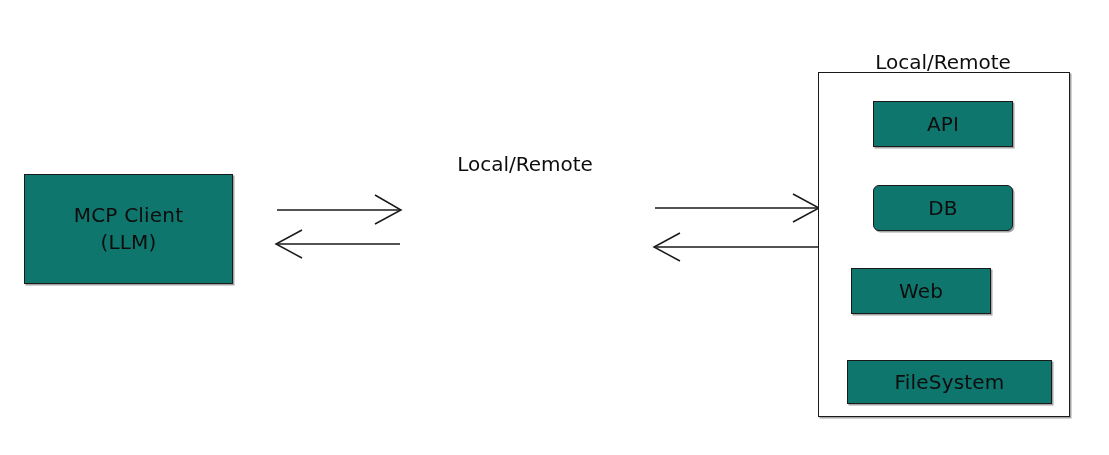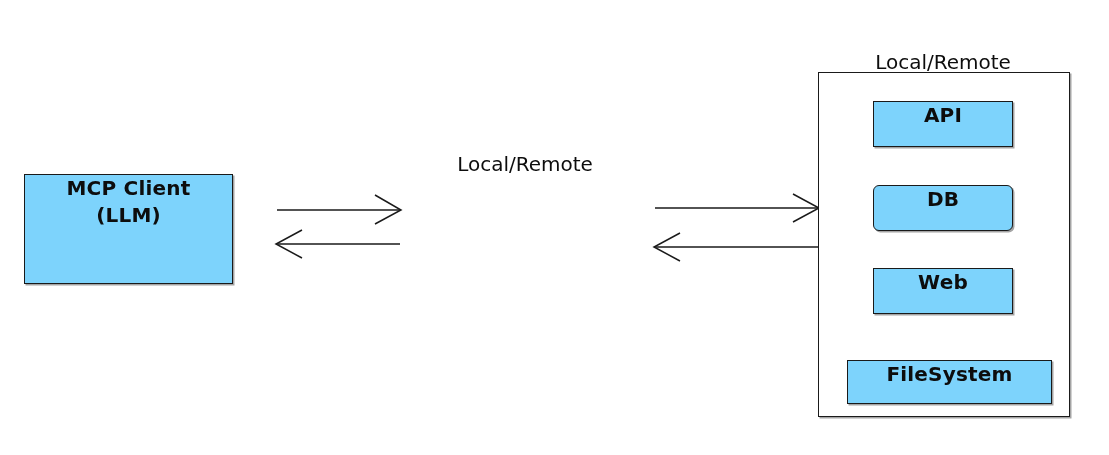--- a/index.html
+++ b/index.html
@@ -19,30 +19,29 @@
   svg.layer {
     position: absolute;
     left: 0;
     top: 0;
     width: 1109px;
     height: 455px;
   }
   .node-box {
     position: absolute;
     box-sizing: border-box;
-    background: #7dd3fc;
+    background: #0f766e;
     border: 1.4px solid #1a1a1a;
     box-shadow: 1.5px 1.5px 0 rgba(90,90,90,0.55);
     display: flex;
     flex-direction: column;
     align-items: center;
-    justify-content: flex-start;
+    justify-content: center;
     text-align: center;
     color: #0d0d0d;
-    font-weight: bold;
   }
   .container-box {
     position: absolute;
     box-sizing: border-box;
     background: #ffffff;
     border: 1.4px solid #1a1a1a;
     box-shadow: 1.5px 1.5px 0 rgba(90,90,90,0.55);
   }
   .node-label {
     font-size: 20px;
@@ -61,21 +60,21 @@
     margin-top: 22px;
   }
 
   
   #client-box      { left: 24px;  top: 174px; width: 209px; height: 110px; }
   #server-box      { left: 400px; top: 183px; width: 255px; height: 86px;  }
   #resources-box   { left: 818px; top: 72px;  width: 252px; height: 345px; }
 
   #api-box         { left: 873px; top: 101px; width: 140px; height: 46px; }
   #db-box          { left: 873px; top: 185px; width: 140px; height: 46px; border-radius: 6px; }
-  #web-box         { left: 873px; top: 268px; width: 140px; height: 46px; }
+  #web-box         { left: 851px; top: 268px; width: 140px; height: 46px; }
   #filesystem-box  { left: 847px; top: 360px; width: 205px; height: 44px; }
 
   #label-server-transport    { left: 430px; top: 130px; width: 190px; }
   #label-resources-transport { left: 848px; top: 28px;  width: 190px; }
 </style>
 </head>
 <body>
 
 <div id="canvas">
 

